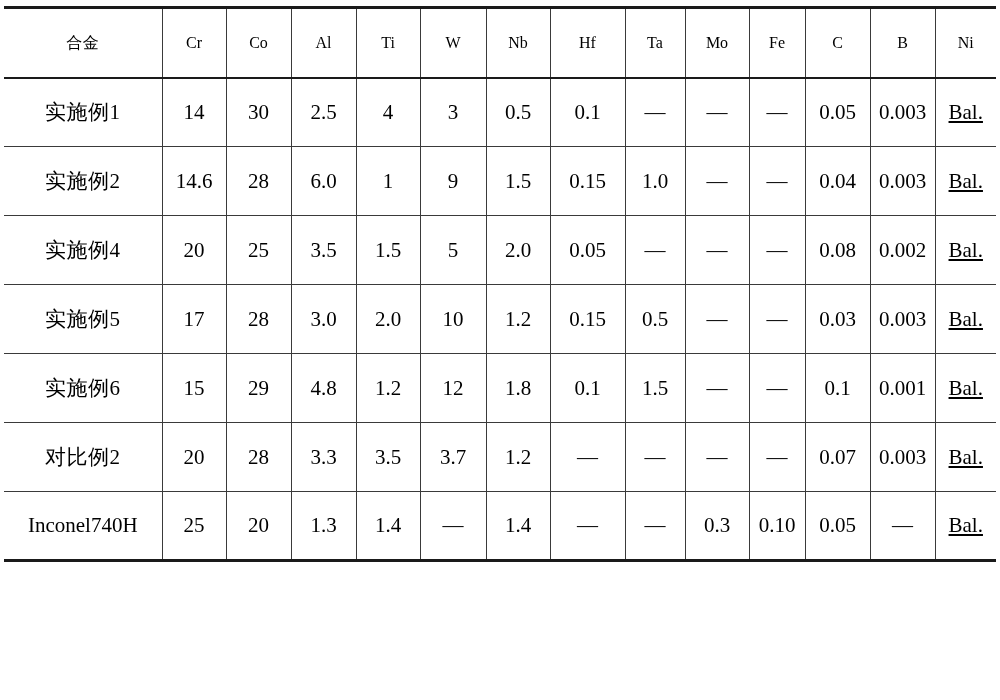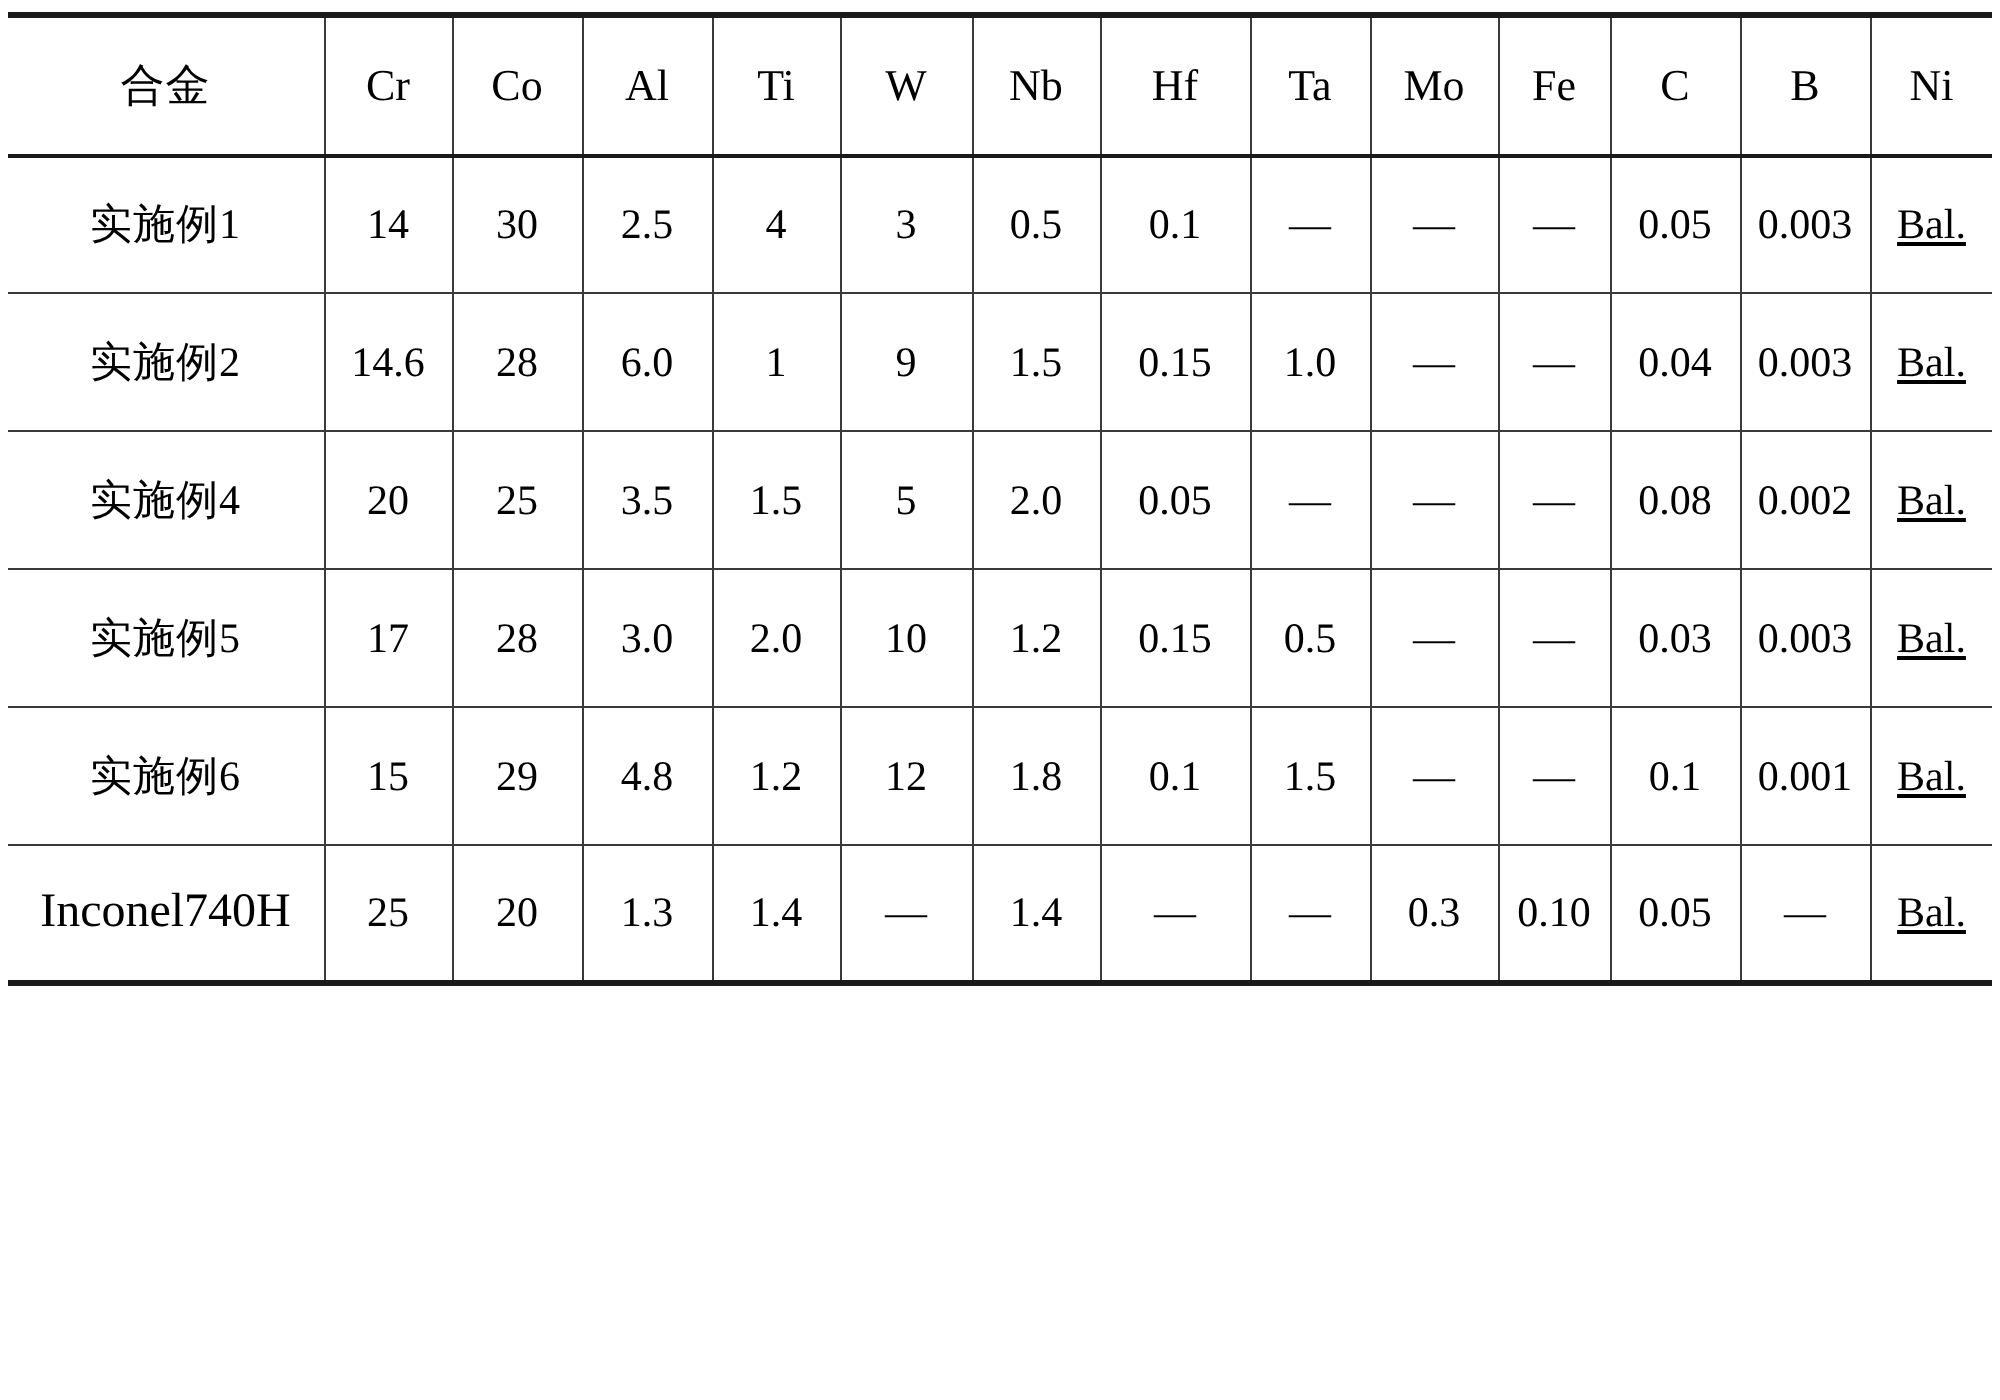--- a/index.html
+++ b/index.html
@@ -49,30 +49,30 @@
     border-bottom: none;
   }
   table.alloy-table td:last-child {
     border-right: none;
   }
 
   
   tr.header-row td {
     border-bottom: 2.4px solid #1a1a1a;
     height: 70px;
-    font-size: 22px;
+    font-size: 16px;
   }
 
   
   td.name-cell {
     font-size: 22px;
     letter-spacing: 0.5px;
   }
   td.name-cell.latin {
-    font-size: 24px;
+    font-size: 21px;
     letter-spacing: 0;
   }
 
   
   td.bal-cell {
     font-size: 20px;
     text-decoration: underline;
   }
 
   
@@ -209,20 +209,36 @@
           <td>1.8</td>
           <td>0.1</td>
           <td>1.5</td>
           <td>—</td>
           <td>—</td>
           <td>0.1</td>
           <td>0.001</td>
           <td class="bal-cell">Bal.</td>
         </tr>
         <tr>
+          <td class="name-cell">对比例2</td>
+          <td>20</td>
+          <td>28</td>
+          <td>3.3</td>
+          <td>3.5</td>
+          <td>3.7</td>
+          <td>1.2</td>
+          <td class="dash-top">—</td>
+          <td class="dash-top">—</td>
+          <td>—</td>
+          <td>—</td>
+          <td>0.07</td>
+          <td>0.003</td>
+          <td class="bal-cell">Bal.</td>
+        </tr>
+        <tr>
           <td class="name-cell latin">Inconel740H</td>
           <td>25</td>
           <td>20</td>
           <td>1.3</td>
           <td>1.4</td>
           <td>—</td>
           <td>1.4</td>
           <td>—</td>
           <td>—</td>
           <td>0.3</td>

